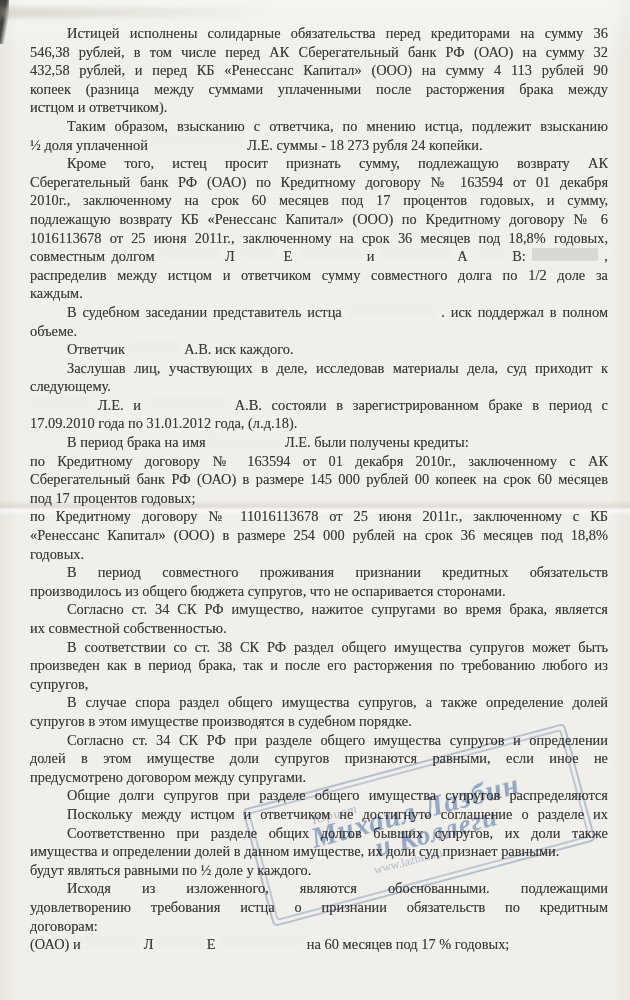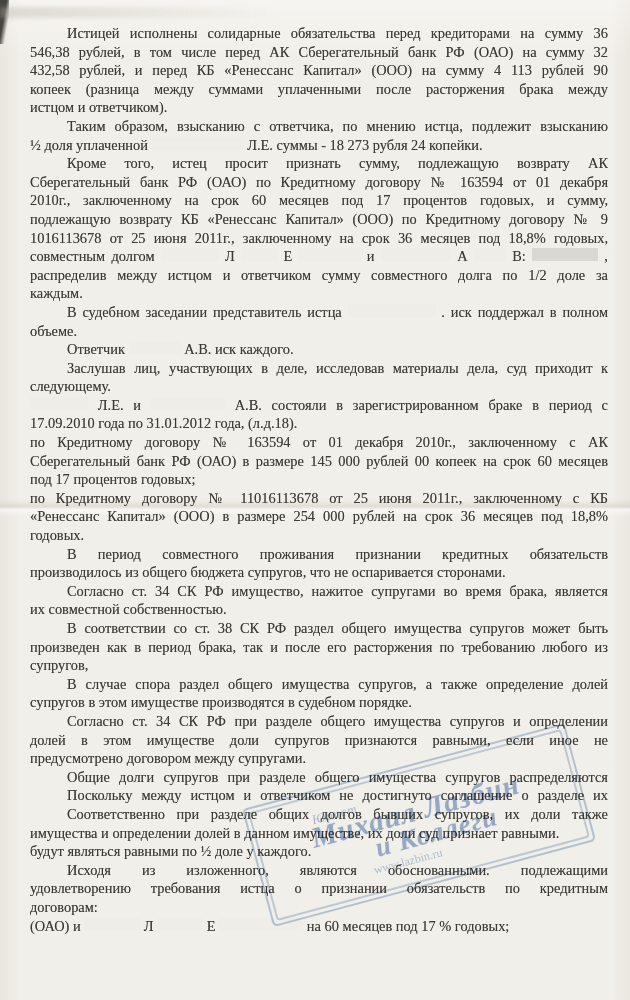--- a/index.html
+++ b/index.html
@@ -84,32 +84,33 @@
       <div class="line indent"><span>Истицей исполнены солидарные обязательства перед кредиторами на сумму 36</span></div>
       <div class="line"><span>546,38 рублей, в том числе перед АК Сберегательный банк РФ (ОАО) на сумму 32</span></div>
       <div class="line"><span>432,58 рублей, и перед КБ «Ренессанс Капитал» (ООО) на сумму 4 113 рублей 90</span></div>
       <div class="line"><span>копеек (разница между суммами уплаченными после расторжения брака между</span></div>
       <div class="line last"><span>истцом и ответчиком).</span></div>
       <div class="line indent"><span>Таким образом, взысканию с ответчика, по мнению истца,  подлежит взысканию</span></div>
       <div class="line last"><span>½  доля уплаченной</span> <span class="redact" style="width: 92px;"></span> <span>Л.Е.  суммы - 18 273 рубля 24 копейки.</span></div>
       <div class="line indent"><span>Кроме того, истец просит признать сумму, подлежащую возврату АК</span></div>
       <div class="line"><span>Сберегательный банк РФ (ОАО) по Кредитному договору № 163594 от 01 декабря</span></div>
       <div class="line"><span>2010г., заключенному на срок 60 месяцев под 17 процентов годовых, и сумму,</span></div>
-      <div class="line"><span>подлежащую возврату КБ «Ренессанс Капитал» (ООО) по Кредитному договору № 9</span></div>
+      <div class="line"><span>подлежащую возврату КБ «Ренессанс Капитал» (ООО) по Кредитному договору № 6</span></div>
       <div class="line"><span>1016113678 от 25 июня 2011г., заключенному на срок 36 месяцев под 18,8% годовых,</span></div>
       <div class="line"><span>совместным долгом</span> <span class="redact" style="width: 58px;"></span> <span>Л</span> <span class="redact" style="width: 36px;"></span> <span>Е</span> <span class="redact" style="width: 62px;"></span> <span>и</span> <span class="redact" style="width: 70px;"></span> <span>А</span> <span class="redact" style="width: 32px;"></span> <span>В:</span> <span class="redact grey" style="width: 66px;"></span> <span>,</span></div>
       <div class="line"><span>распределив между  истцом и ответчиком сумму совместного долга по 1/2 доле за</span></div>
       <div class="line last"><span>каждым.</span></div>
       <div class="line indent"><span>В судебном заседании представитель истца</span> <span class="redact" style="width: 88px;"></span> <span>. иск поддержал в полном</span></div>
       <div class="line last"><span>объеме.</span></div>
       <div class="line last indent"><span>Ответчик</span> <span class="redact" style="width: 52px;"></span> <span>А.В. иск каждого.</span></div>
       <div class="line indent"><span>Заслушав лиц, участвующих в деле, исследовав материалы дела, суд приходит к</span></div>
       <div class="line last"><span>следующему.</span></div>
       <div class="line"><span class="redact" style="width: 58px;"></span> <span>Л.Е.  и</span> <span class="redact" style="width: 74px;"></span> <span>А.В.  состояли в зарегистрированном браке в период с</span></div>
       <div class="line last"><span>17.09.2010 года по 31.01.2012 года, (л.д.18).</span></div>
+      <div class="line last indent"><span>В период брака на имя</span> <span class="redact" style="width: 72px;"></span> <span>Л.Е. были получены кредиты:</span></div>
       <div class="line"><span>по Кредитному договору № 163594 от 01 декабря 2010г., заключенному с АК</span></div>
       <div class="line"><span>Сберегательный банк РФ (ОАО) в размере 145 000 рублей 00 копеек на срок 60 месяцев</span></div>
       <div class="line last"><span>под 17 процентов годовых;</span></div>
       <div class="line"><span>по Кредитному договору № 11016113678 от 25 июня 2011г., заключенному с КБ</span></div>
       <div class="line"><span>«Ренессанс Капитал» (ООО) в размере 254 000 рублей на срок 36 месяцев под 18,8%</span></div>
       <div class="line last"><span>годовых.</span></div>
       <div class="line indent"><span>В период совместного проживания  признании кредитных обязательств</span></div>
       <div class="line last"><span>производилось из общего бюджета  супругов, что не оспаривается сторонами.</span></div>
       <div class="line indent"><span>Согласно ст. 34 СК РФ имущество, нажитое супругами во время брака, является</span></div>
       <div class="line last"><span>их совместной собственностью.</span></div>

